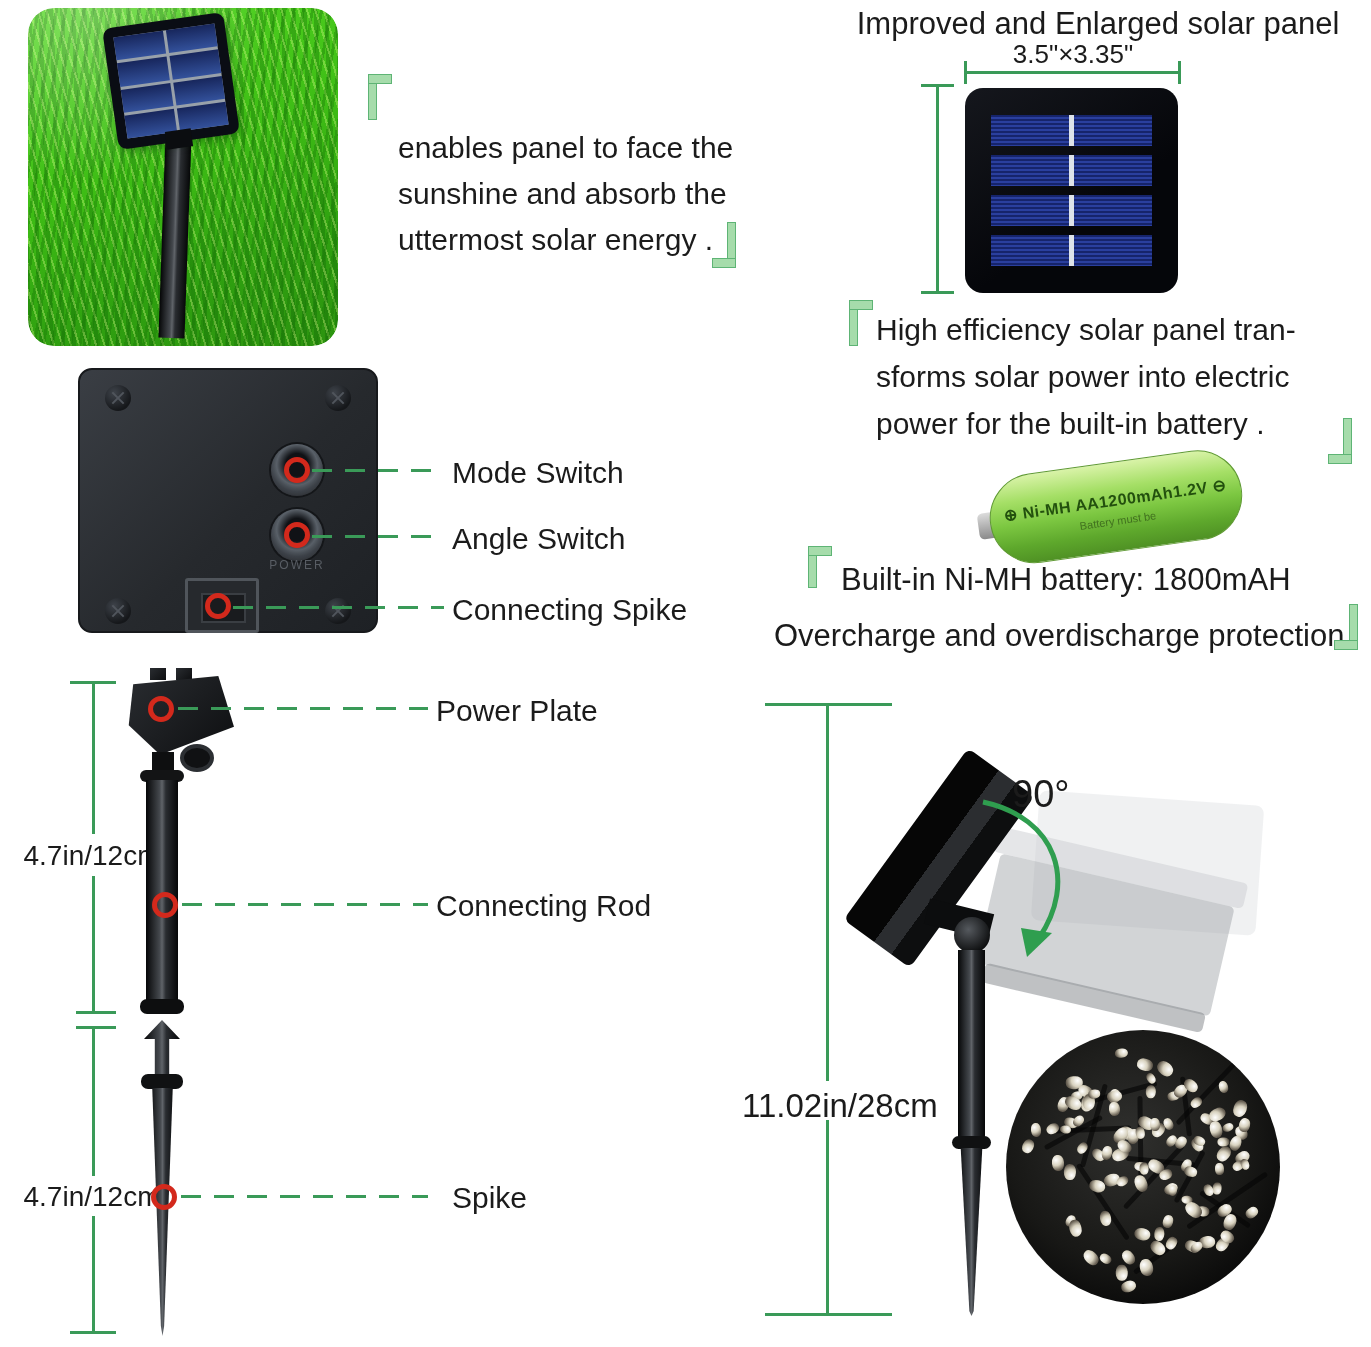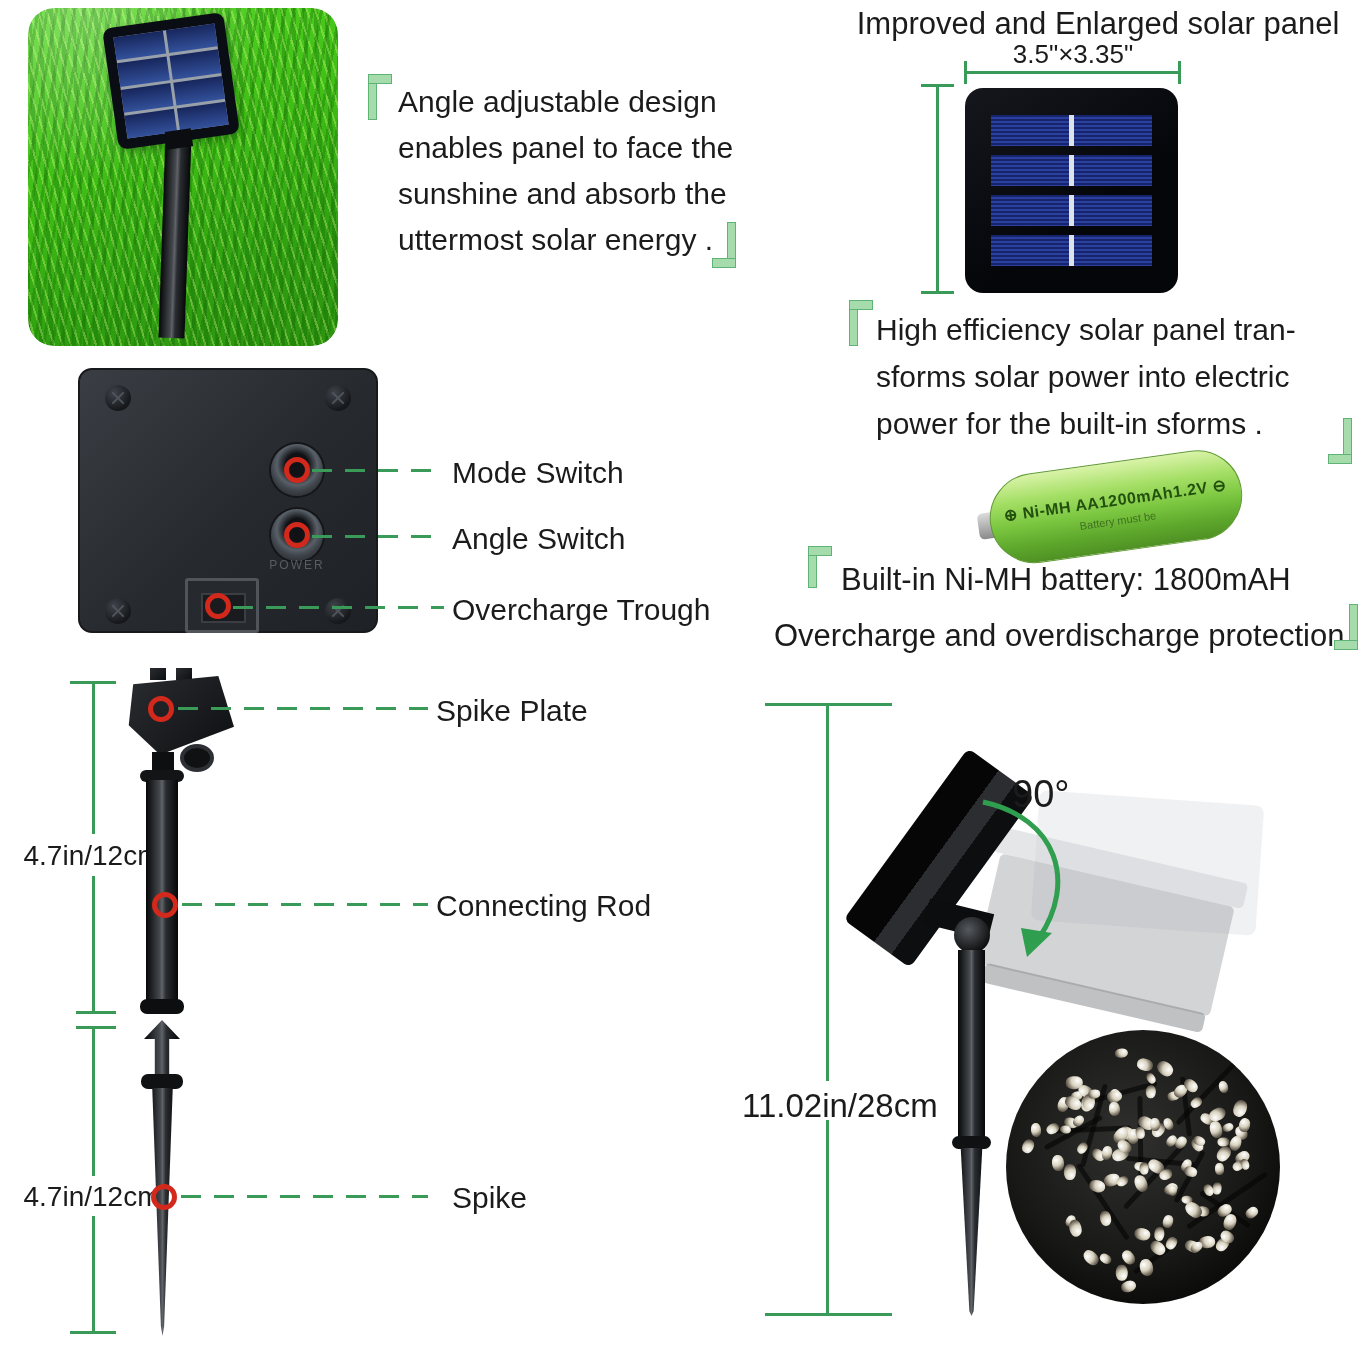--- a/index.html
+++ b/index.html
@@ -79,21 +79,20 @@
           <b></b>
       </div>
     </div>
     <div class="abs" style="left:138px;top:122px;width:26px;height:18px;background:#0b0d10;transform:rotate(-8deg)"></div>
   </div>
 
   <div class="br open abs" style="left:368px;top:74px">
       <b class="v"></b>
       <b class="h"></b>
     </div>
-  <div class="txt" style="left:398px;top:84px">Angle adjustable design</div>
   <div class="txt" style="left:398px;top:130px">enables panel to face the</div>
   <div class="txt" style="left:398px;top:176px">sunshine and absorb the</div>
   <div class="txt" style="left:398px;top:222px">uttermost solar energy .</div>
   <div class="br close abs" style="left:712px;top:222px">
       <b class="v"></b>
       <b class="h"></b>
     </div>
 
   <div class="txt ctr" style="left:838px;top:5px;width:520px;font-size:31px">Improved and Enlarged solar panel</div>
   <div class="txt ctr" style="left:973px;top:39px;width:200px;font-size:26px">3.5"×3.35"</div>
@@ -150,29 +149,29 @@
     <div class="abs" style="left:13px;top:12px;width:45px;height:30px;background:#191b1e;border:2px solid #3a3e43"></div>
   </div>
   <div class="ring" style="left:284px;top:457px"></div>
   <div class="ring" style="left:284px;top:522px"></div>
   <div class="ring" style="left:205px;top:593px"></div>
   <div class="leader" style="left:312px;top:469px;width:132px"></div>
   <div class="leader" style="left:312px;top:535px;width:132px"></div>
   <div class="leader" style="left:233px;top:606px;width:211px"></div>
   <div class="txt" style="left:452px;top:455px">Mode Switch</div>
   <div class="txt" style="left:452px;top:521px">Angle Switch</div>
-  <div class="txt" style="left:452px;top:592px">Overcharge Trough</div>
+  <div class="txt" style="left:452px;top:592px">Connecting Spike</div>
 
   <div class="br open abs" style="left:849px;top:300px">
       <b class="v"></b>
       <b class="h"></b>
     </div>
   <div class="txt" style="left:876px;top:312px">High efficiency solar panel tran-</div>
   <div class="txt" style="left:876px;top:359px">sforms solar power into electric</div>
-  <div class="txt" style="left:876px;top:406px">power for the built-in sforms .</div>
+  <div class="txt" style="left:876px;top:406px">power for the built-in battery .</div>
   <div class="br close abs" style="left:1328px;top:418px">
       <b class="v"></b>
       <b class="h"></b>
     </div>
 
   <div class="abs" style="left:985px;top:462px;width:258px;height:90px;transform:rotate(-8deg)">
     <div class="abs" style="left:-8px;top:33px;width:20px;height:26px;border-radius:5px;background:linear-gradient(180deg,#dcdcdc,#8a8a8a)"></div>
     <div class="abs" style="left:4px;top:0;width:254px;height:90px;border-radius:45px;border:1px solid #5f9a33;
                 background:linear-gradient(180deg,#d9f3a8 0%,#a5df66 28%,#7cc741 55%,#5ea82c 80%,#4f9124)">
       <div class="txt" style="left:0;top:28px;width:100%;text-align:center;font-size:16px;font-weight:bold;color:#23500e;letter-spacing:.5px">
@@ -220,21 +219,21 @@
   <div class="abs cyl" style="left:144px;top:1020px;width:36px;height:56px;clip-path:polygon(50% 0,100% 34%,70% 34%,70% 100%,30% 100%,30% 34%,0 34%)"></div>
   <div class="abs" style="left:141px;top:1074px;width:42px;height:15px;border-radius:7px;background:#101112"></div>
   <div class="abs cyl" style="left:149px;top:1088px;width:27px;height:248px;clip-path:polygon(12% 0,88% 0,56% 96%,50% 100%,44% 96%)"></div>
 
   <div class="ring" style="left:148px;top:696px"></div>
   <div class="ring" style="left:152px;top:892px"></div>
   <div class="ring" style="left:151px;top:1184px"></div>
   <div class="leader" style="left:178px;top:707px;width:250px"></div>
   <div class="leader" style="left:182px;top:903px;width:246px"></div>
   <div class="leader" style="left:181px;top:1195px;width:247px"></div>
-  <div class="txt" style="left:436px;top:693px">Spike Plate</div>
+  <div class="txt" style="left:436px;top:693px">Power Plate</div>
   <div class="txt" style="left:436px;top:888px">Connecting Rod</div>
   <div class="txt" style="left:452px;top:1180px">Spike</div>
 
   <div class="dline" style="left:765px;top:703px;width:127px;height:3px"></div>
   <div class="dline" style="left:826px;top:706px;width:3px;height:375px"></div>
   <div class="txt ctr" style="left:742px;top:1086px;width:172px;font-size:33px">11.02in/28cm</div>
   <div class="dline" style="left:826px;top:1120px;width:3px;height:193px"></div>
   <div class="dline" style="left:765px;top:1313px;width:127px;height:3px"></div>
 
   <div class="abs" style="left:1035px;top:798px;width:225px;height:130px;border-radius:8px;background:rgba(205,208,211,.30);transform:rotate(4deg)"></div>

